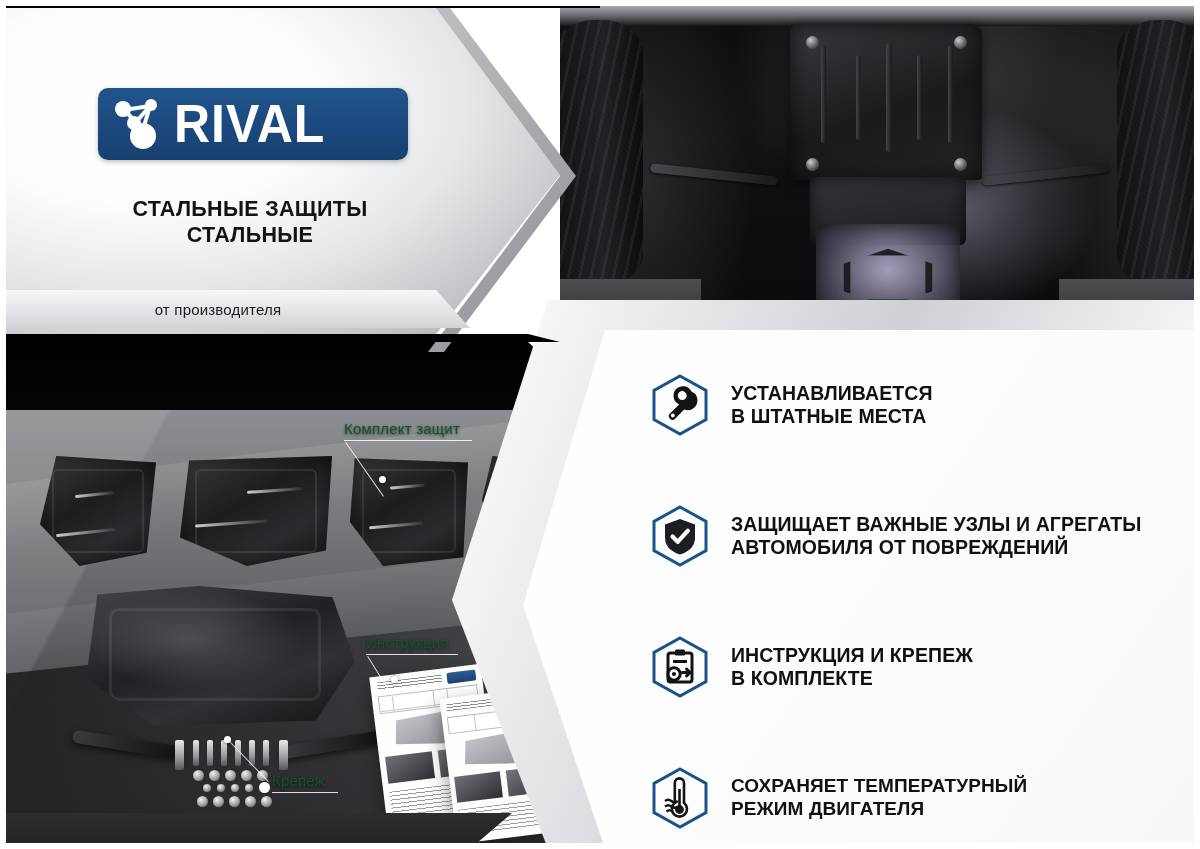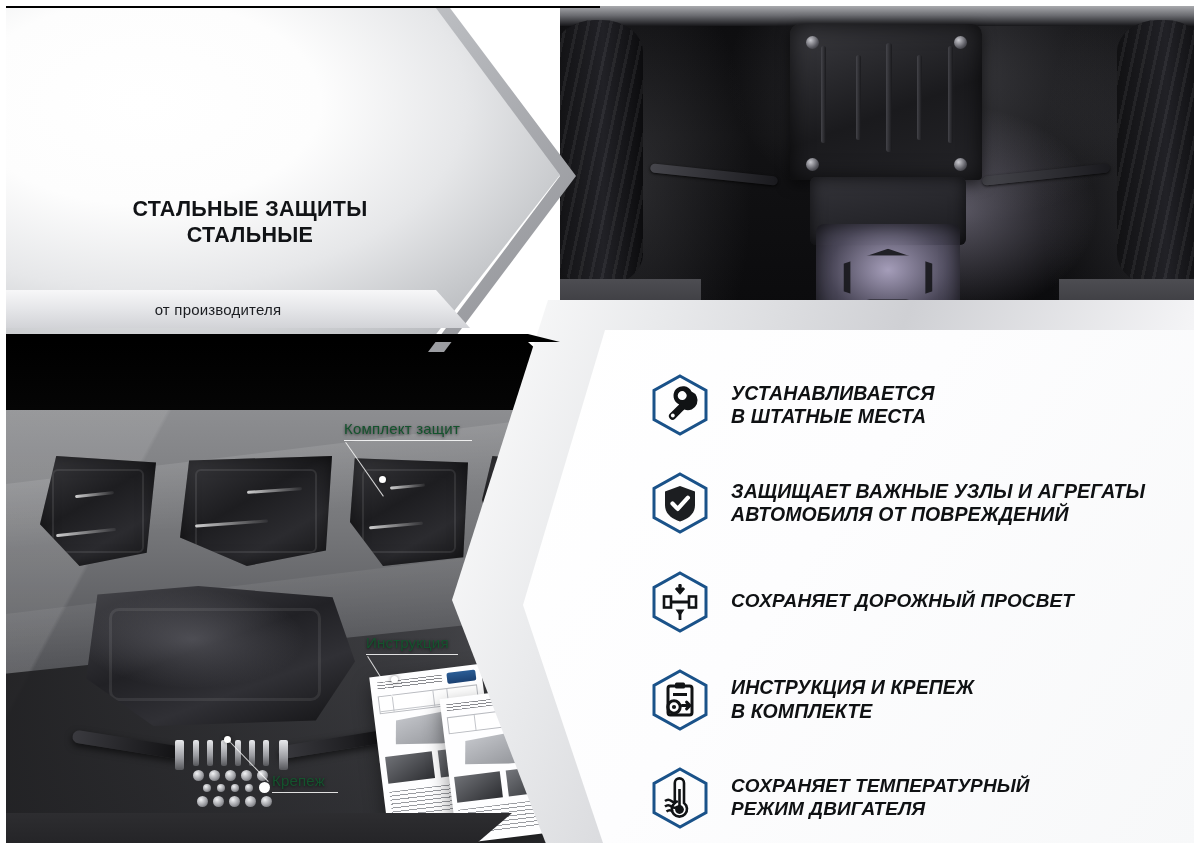--- a/index.html
+++ b/index.html
@@ -296,21 +296,21 @@
     padding:44px 24px 20px 128px;
     display:flex; flex-direction:column; justify-content:space-between;
   }
   .feature {
     display:flex; align-items:center; gap:22px;
   }
   .feature .hexicon { flex:0 0 auto; width:58px; height:62px; }
   .feature .label {
     font-size:19.5px; font-weight:700; line-height:1.2;
     color:#0f1113; letter-spacing:.1px;
-    text-transform:uppercase; white-space:pre-line;font-style:italic;
+    text-transform:uppercase; white-space:pre-line;
   }
   .feature.f2 .label, .feature.f3 .label { font-size:19px; }
 
   
   .bottom-dark {
     position:absolute; left:0; bottom:0; width:1200px; height:36px;
     background:linear-gradient(180deg,#2d2d30,#232326);
     clip-path:polygon(0 0, 512px 0, 470px 36px, 0 36px);
     z-index:8;
   }
@@ -349,20 +349,35 @@
     <div class="pu-floor-r"></div>
   </div>
 
 
   <div class="black-band"></div>
 
   <div class="header-panel-edge"></div>
   <div class="header-panel"></div>
   <div class="hdr-black-top"></div>
 
+  <div class="logo-box">
+    <svg class="logo-mark" viewBox="0 0 62 60">
+      <g stroke="#ffffff" stroke-width="4" fill="none" stroke-linecap="round">
+        <line x1="14" y1="16" x2="40" y2="12"></line>
+        <line x1="40" y1="12" x2="26" y2="28"></line>
+        <line x1="26" y1="28" x2="14" y2="16"></line>
+        <line x1="40" y1="12" x2="34" y2="32"></line>
+      </g>
+      <circle cx="13" cy="15" r="8" fill="#ffffff"></circle>
+      <circle cx="41" cy="11" r="6" fill="#ffffff"></circle>
+      <circle cx="24" cy="29" r="7" fill="#ffffff"></circle>
+      <circle cx="33" cy="42" r="13" fill="#ffffff"></circle>
+    </svg>
+    <div class="logo-word">RIVAL</div>
+  </div>
 
   <div class="headline">
     <div>СТАЛЬНЫЕ ЗАЩИТЫ</div>
     <div>СТАЛЬНЫЕ</div>
   </div>
 
   <div class="subbar">
     <span>от производителя</span>
   </div>
   <div class="hdr-black-bottom"></div>
@@ -480,34 +495,20 @@
     <div class="feature f1">
       <svg class="hexicon" viewBox="0 0 58 62">
         <polygon points="29,2 55,16.5 55,45.5 29,60 3,45.5 3,16.5" fill="none" stroke="#1a5289" stroke-width="3"></polygon>
         <path d="M29 14 L44 19.5 V33 c0 8.6 -6.4 13.7 -15 16.6 C20.4 46.7 14 41.6 14 33 V19.5 Z" fill="#1c1e21"></path>
         <path d="M21.5 31.5 l5.2 5.4 10.2 -11.2" fill="none" stroke="#ffffff" stroke-width="4.2" stroke-linecap="round" stroke-linejoin="round"></path>
       </svg>
       <div class="label">ЗАЩИЩАЕТ ВАЖНЫЕ УЗЛЫ И АГРЕГАТЫ
 АВТОМОБИЛЯ ОТ ПОВРЕЖДЕНИЙ</div>
     </div>
 
-    <div class="feature f2">
-      <svg class="hexicon" viewBox="0 0 58 62">
-        <polygon points="29,2 55,16.5 55,45.5 29,60 3,45.5 3,16.5" fill="none" stroke="#1a5289" stroke-width="3"></polygon>
-        <rect x="13" y="25.5" width="7" height="11" fill="none" stroke="#111315" stroke-width="2.6"></rect>
-        <rect x="38" y="25.5" width="7" height="11" fill="none" stroke="#111315" stroke-width="2.6"></rect>
-        <rect x="19" y="29.5" width="20" height="3" fill="#111315"></rect>
-        <path d="M29 14 v7.5 M29 21.5 l-4 -4.4 M29 21.5 l4 -4.4" stroke="#111315" stroke-width="3" fill="none"></path>
-        <polygon points="29,24 24.5,17.5 33.5,17.5" fill="#111315"></polygon>
-        <rect x="27.6" y="13" width="2.8" height="8" fill="#111315"></rect>
-        <polygon points="29,48 24.5,41.5 33.5,41.5" fill="#111315" transform="translate(0,-3)"></polygon>
-        <rect x="27.6" y="41" width="2.8" height="8" fill="#111315"></rect>
-      </svg>
-      <div class="label">СОХРАНЯЕТ ДОРОЖНЫЙ ПРОСВЕТ</div>
-    </div>
 
     <div class="feature f4">
       <svg class="hexicon" viewBox="0 0 58 62">
         <polygon points="29,2 55,16.5 55,45.5 29,60 3,45.5 3,16.5" fill="none" stroke="#1a5289" stroke-width="3"></polygon>
         <rect x="17" y="17" width="24" height="29" rx="2.5" fill="none" stroke="#111315" stroke-width="3"></rect>
         <rect x="24" y="13.5" width="10" height="6" rx="1.5" fill="#111315"></rect>
         <rect x="22" y="24" width="14" height="3" fill="#111315"></rect>
         <circle cx="23" cy="38" r="6.2" fill="none" stroke="#111315" stroke-width="3"></circle>
         <circle cx="23" cy="38" r="2.1" fill="#111315"></circle>
         <path d="M31 36.5 h8 M39 36.5 l-3.4 -3.4 M39 36.5 l-3.4 3.4" fill="none" stroke="#111315" stroke-width="3" stroke-linecap="round"></path>

